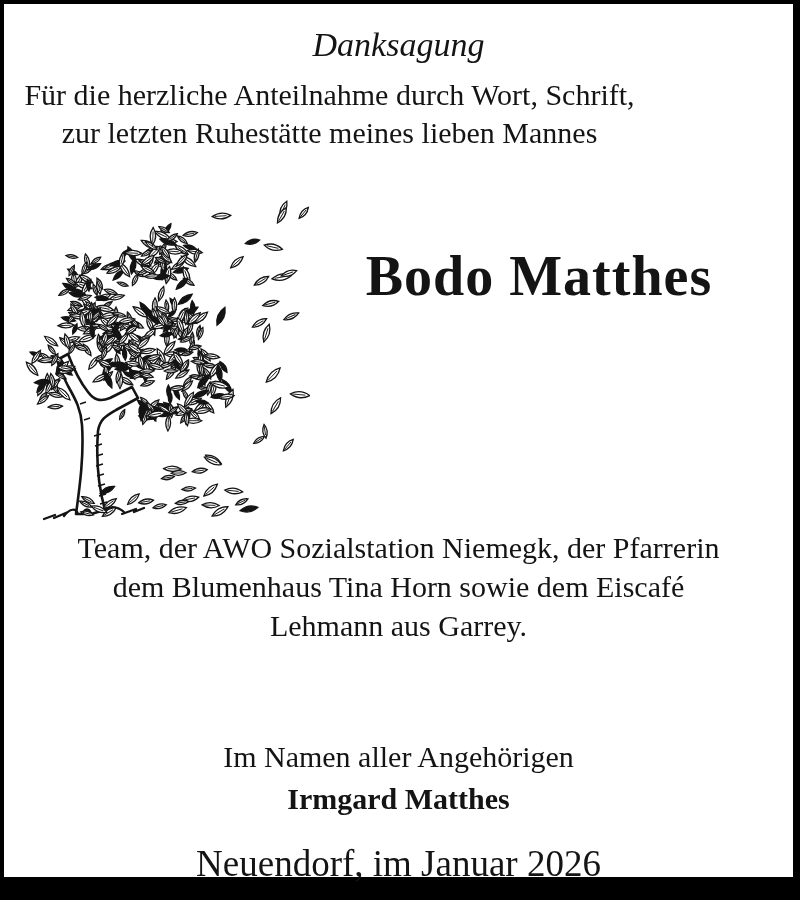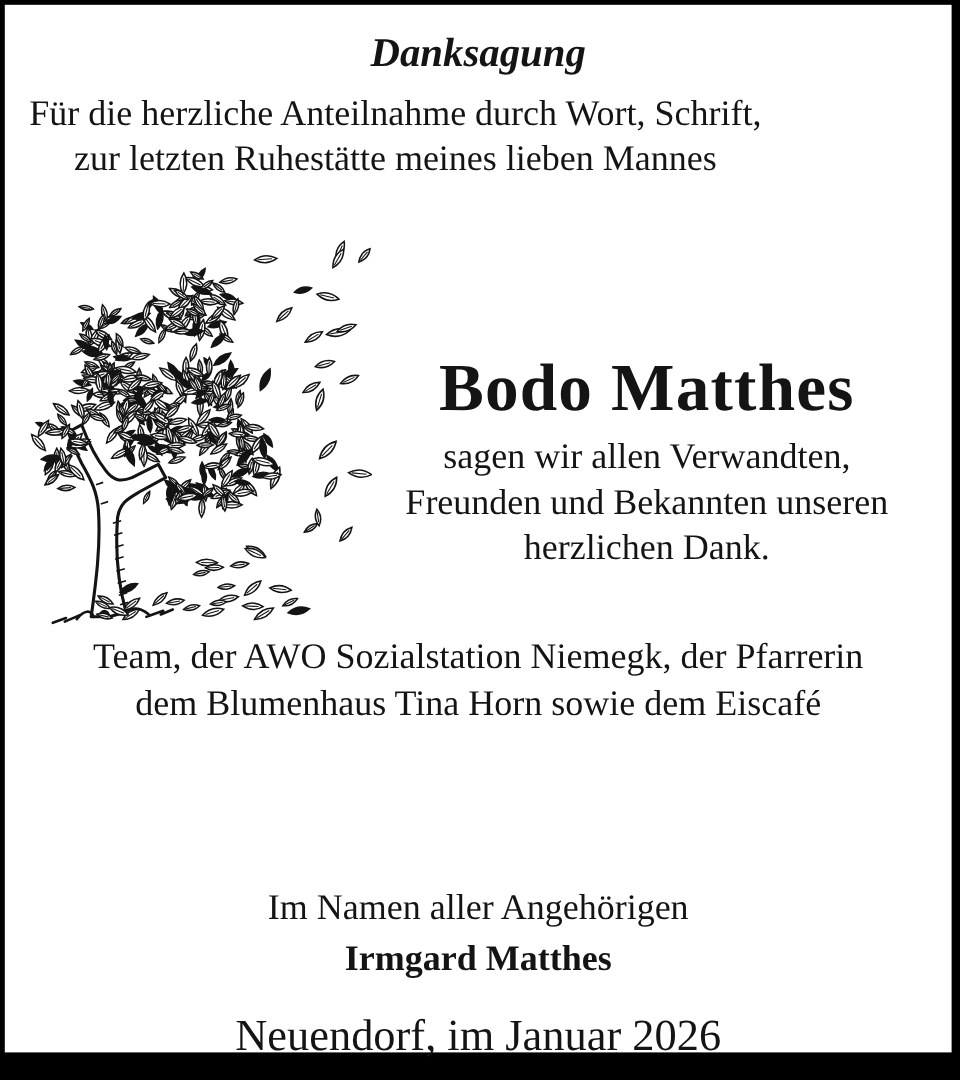--- a/index.html
+++ b/index.html
@@ -1,24 +1,24 @@
 <!DOCTYPE html>
 <html lang="de"><head>
 <meta charset="utf-8">
 <title>Danksagung</title>
 <style>
   html,body{margin:0;padding:0;background:#000;}
   .stage{position:relative;width:800px;height:900px;background:#000;overflow:hidden;
          font-family:"Liberation Serif","DejaVu Serif",serif;color:#141414;}
   .paper{position:absolute;left:4px;top:4px;width:789px;height:873px;background:#ffffff;}
   .abs{position:absolute;text-align:center;white-space:nowrap;}
-  .title{left:0;top:22px;width:789px;font-size:34px;font-weight:bold;font-style:italic;}
+  .title{left:0;top:22px;width:789px;font-size:34px;font-weight:normal;font-style:italic;}
   .intro{left:0;top:72px;width:651px;font-size:30px;line-height:38px;}
   .tree{position:absolute;left:6px;top:186px;width:300px;height:335px;}
-  .name{left:300px;top:240px;width:470px;font-size:56px;font-weight:bold;letter-spacing:1px;margin-top:48px;}
+  .name{left:300px;top:240px;width:470px;font-size:56px;font-weight:bold;letter-spacing:1px;}
   .thanks{left:300px;top:358px;width:470px;font-size:30px;line-height:38px;}
   .special{left:0;top:524px;width:789px;font-size:30px;line-height:39px;}
   .closing{left:0;top:736px;width:789px;font-size:30px;}
   .signatory{left:0;top:778px;width:789px;font-size:30px;font-weight:bold;}
   .placedate{left:0;top:838px;width:789px;font-size:37px;}
 </style>
 </head>
 <body>
 
 <div class="stage">
@@ -1717,29 +1717,25 @@
           </g>
           <g transform="translate(78.0 310.0) rotate(28)">
             <path d="M-7.057693773764186,0 Q0,-4.375770139733795 7.057693773764186,0 Q0,4.375770139733795 -7.057693773764186,0 Z" fill="#ffffff" stroke="#141414" stroke-width="1.3"></path>
             <path d="M-5.081539517110214,0 L3.8817315755703024,0" stroke="#141414" stroke-width="0.9"></path>
           </g>
         </g>
     </svg>
 
     <div class="abs name">Bodo Matthes</div>
 
-    <div class="abs thanks">
-      <div>sagen wir allen Verwandten,</div>
-      <div>Freunden und Bekannten unseren</div>
-      <div>herzlichen Dank.</div>
-    </div>
 
     <div class="abs special">
       <div>Team, der AWO Sozialstation Niemegk, der Pfarrerin</div>
       <div>dem Blumenhaus Tina Horn sowie dem Eiscafé</div>
+      <div>Lehmann aus Garrey.</div>
     </div>
 
     <div class="abs signatory">Irmgard Matthes</div>
     <div class="abs closing">Im Namen aller Angehörigen</div>
     <div class="abs placedate">Neuendorf, im Januar 2026</div>
 
   </div>
 </div>
 
 </body></html>

